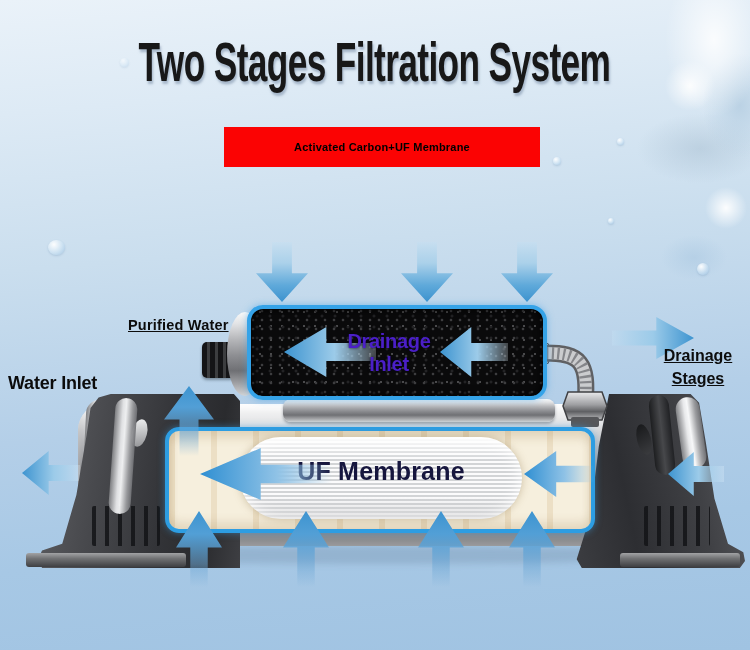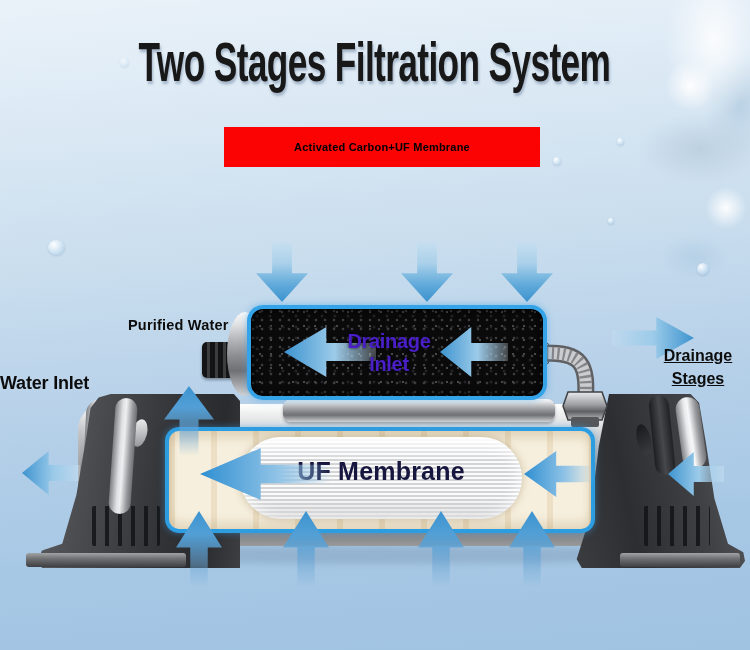--- a/index.html
+++ b/index.html
@@ -178,20 +178,20 @@
 
   <div class="arrow a-up" style="left:164px;top:386px;width:50px;height:70px;z-index:14;"></div>
   <div class="arrow a-up" style="left:176px;top:511px;width:46px;height:76px;z-index:14;"></div>
   <div class="arrow a-up" style="left:283px;top:511px;width:46px;height:76px;z-index:14;"></div>
   <div class="arrow a-up" style="left:418px;top:511px;width:46px;height:76px;z-index:14;"></div>
   <div class="arrow a-up" style="left:509px;top:511px;width:46px;height:76px;z-index:14;"></div>
   <div class="arrow a-left" style="left:22px;top:451px;width:58px;height:44px;z-index:7;"></div>
   <div class="arrow a-left" style="left:668px;top:452px;width:56px;height:44px;z-index:14;"></div>
   <div class="arrow a-right" style="left:612px;top:317px;width:82px;height:42px;z-index:5;"></div>
 
-  <div class="lbl" style="left:128px;top:317px;font-size:14.5px;letter-spacing:.2px;">Purified Water</div>
-  <div class="lbl" style="left:0;top:373px;font-size:18px;letter-spacing:-.2px;">Water Inlet</div>
+  <div class="lbl" style="left:128px;top:317px;font-size:14.5px;letter-spacing:.2px;text-decoration:underline;">Purified Water</div>
+  <div class="lbl" style="left:8px;top:373px;font-size:18px;letter-spacing:-.2px;">Water Inlet</div>
   <div class="lbl" style="left:650px;top:344px;width:96px;text-align:center;font-size:16px;line-height:23px;text-decoration:underline;">
     <div>Drainage</div>
     <div>Stages</div>
   </div>
 
 </div>
 
 </body></html>

